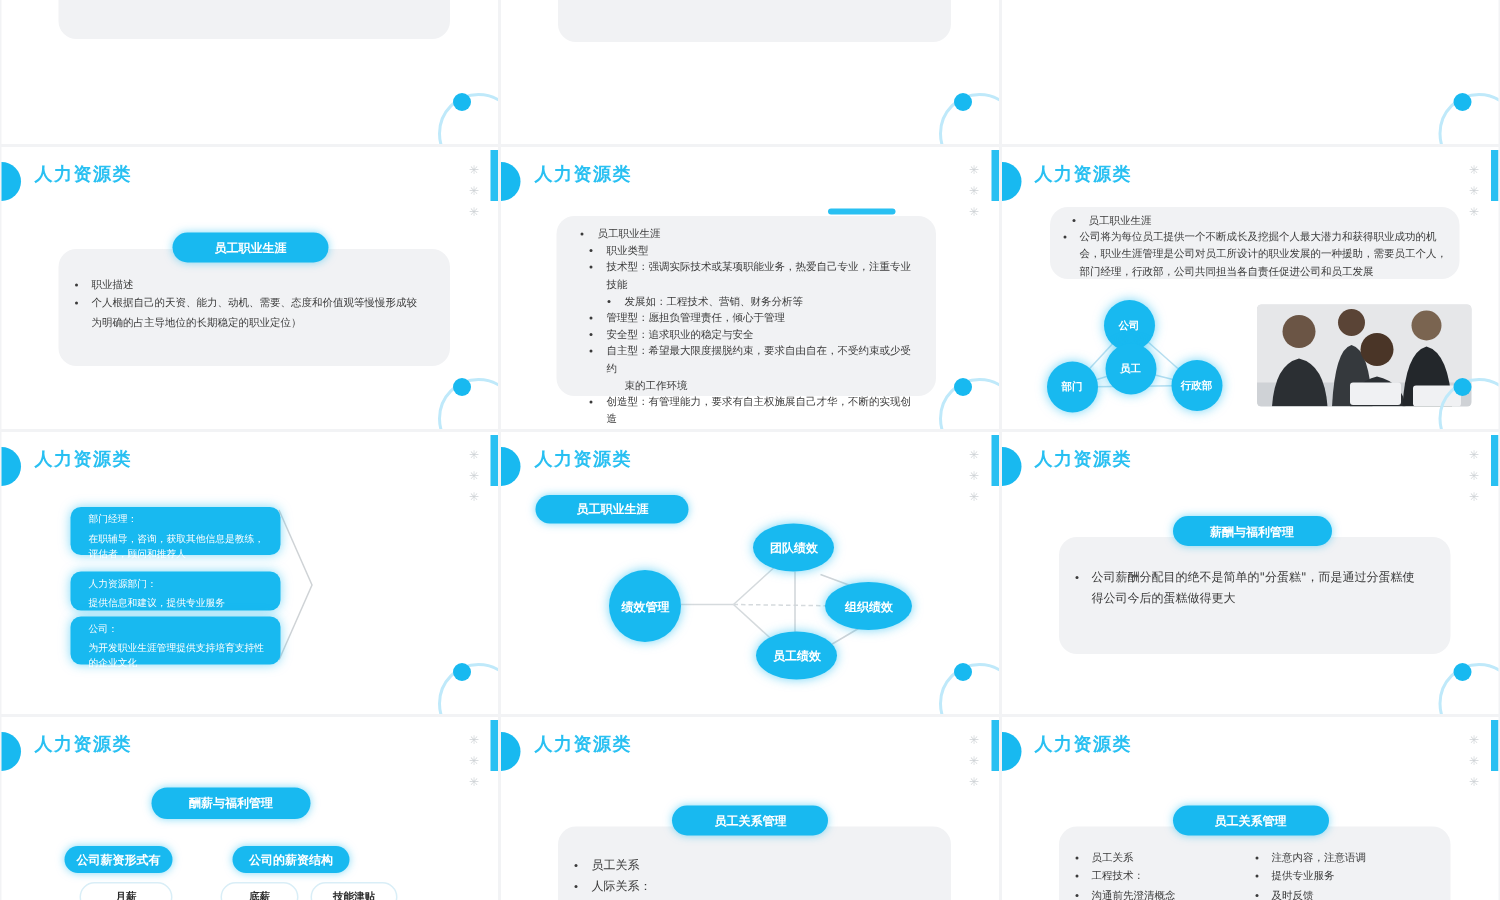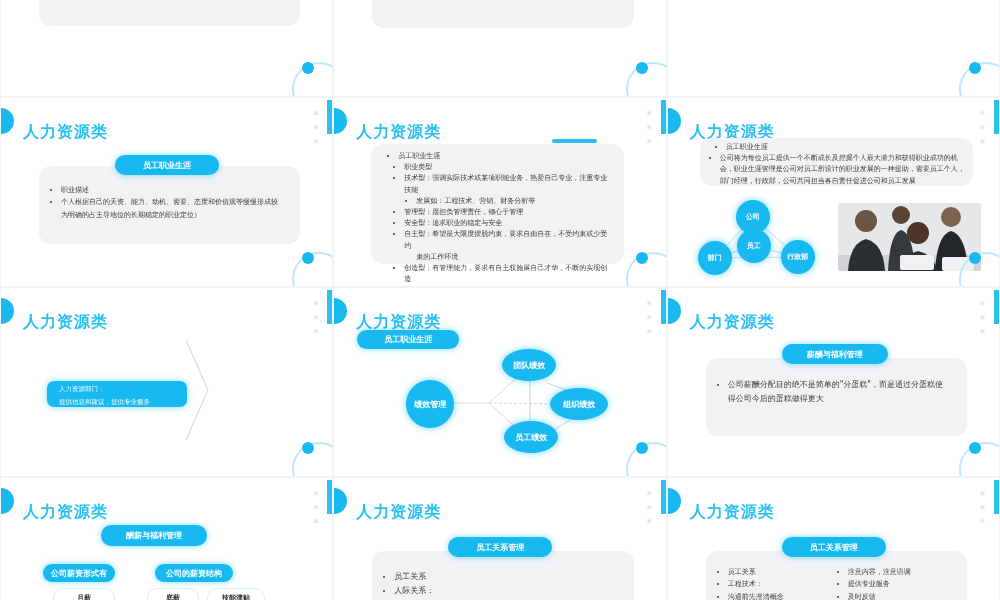--- a/index.html
+++ b/index.html
@@ -41,22 +41,22 @@
   .right-tab {
     position: absolute; right: 0; top: 2px;
     width: 5px; height: 34px; background: #29c0f2;
   }
   .marks {
     position: absolute; right: 13px; top: 12px;
     display: flex; flex-direction: column; gap: 6px;
     color: #cfd3d6; font-size: 8px; line-height: 8px;
   }
   .slide-title {
-    position: absolute; left: 22px; top: 24px;
-    font-size: 16px; font-weight: bold; color: #29c0f2;
+    position: absolute; left: 22px; top: 10px;
+    font-size: 12px; font-weight: bold; color: #29c0f2;
     font-family: "DejaVu Sans", sans-serif; letter-spacing: 1px;
   }
   
   .graybox {
     position: absolute;
     background: #f1f2f4; border-radius: 12px;
   }
   .pill {
     position: absolute;
     background: #18b9f0; color: #ffffff;
@@ -253,23 +253,31 @@
       <div class="marks">
         <span>✳</span>
         <span>✳</span>
         <span>✳</span>
       </div>
 
       <svg class="lines" width="333" height="188">
         <polyline points="185,52 207,102 185,152" fill="none" stroke="#cfd3d6" stroke-width="1"></polyline>
       </svg>
 
+      <div class="bluebox" style="left:46px;top:50px;width:140px;height:32px;">
+        <div style="margin-bottom:3px;">部门经理：</div>
+        <div>在职辅导，咨询，获取其他信息是教练，评估者，顾问和推荐人</div>
+      </div>
       <div class="bluebox" style="left:46px;top:93px;width:140px;height:26px;">
         <div style="margin-bottom:3px;">人力资源部门：</div>
         <div>提供信息和建议，提供专业服务</div>
+      </div>
+      <div class="bluebox" style="left:46px;top:123px;width:140px;height:32px;">
+        <div style="margin-bottom:3px;">公司：</div>
+        <div>为开发职业生涯管理提供支持培育支持性的企业文化</div>
       </div>
 
 
       <div class="corner-ring"></div>
       <div class="corner-dot"></div>
     </div>
   </div>
 
   <div class="slide-cell">
     <div class="slide">

